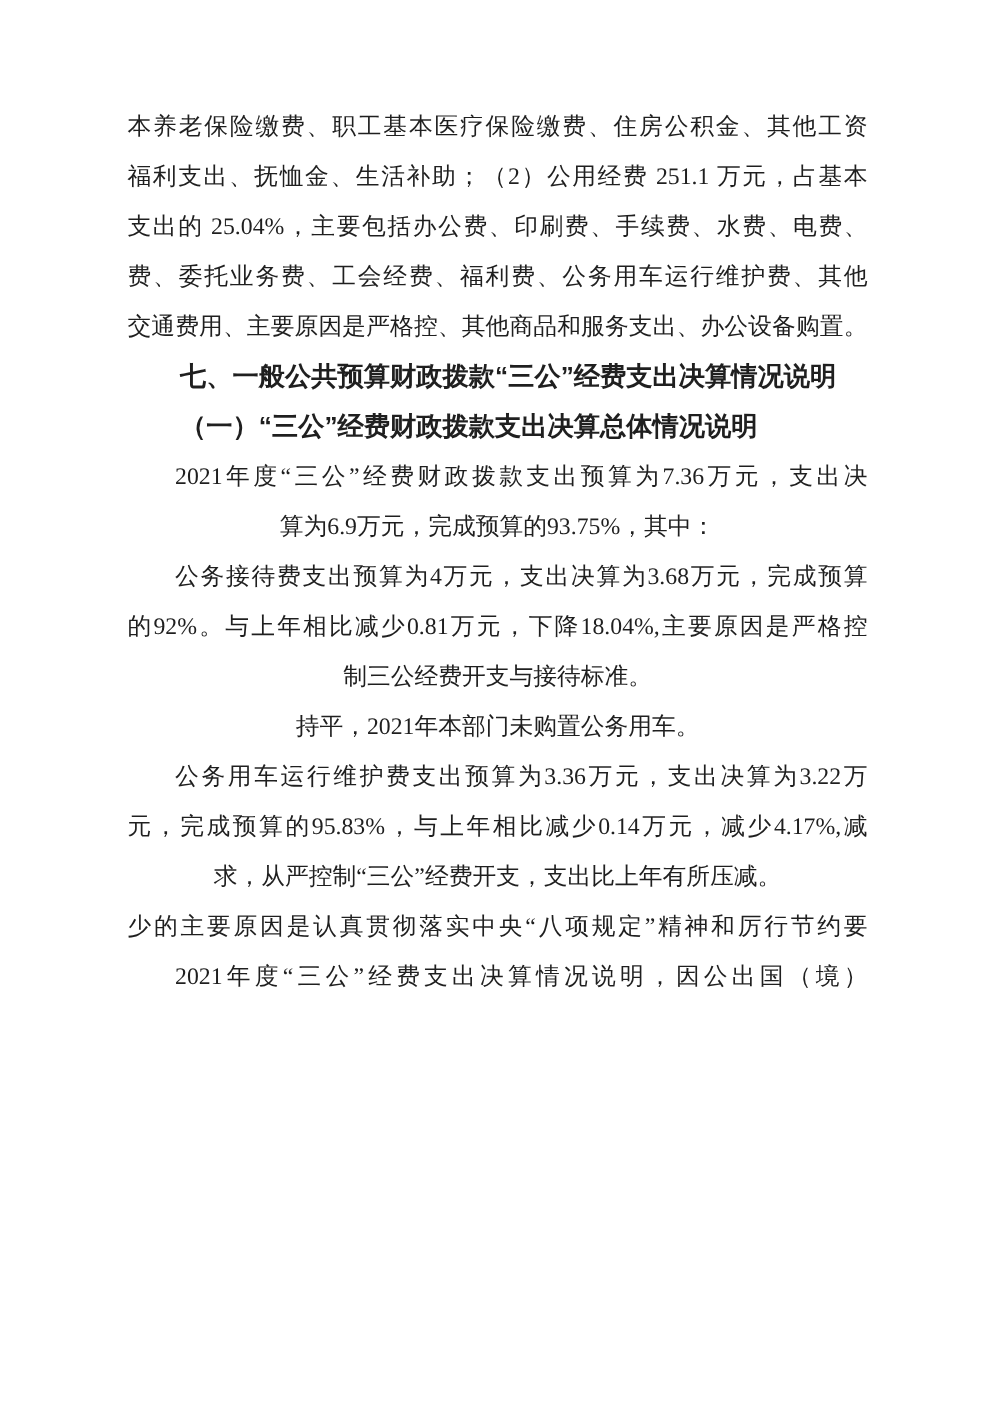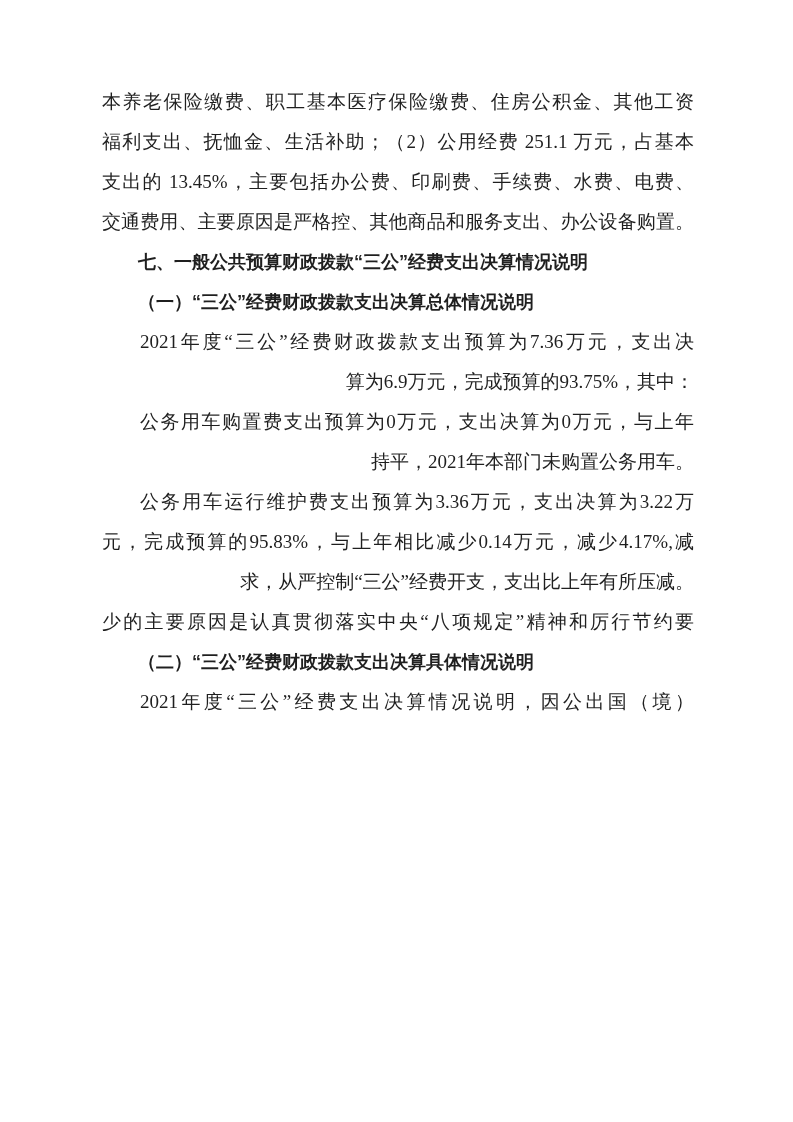--- a/index.html
+++ b/index.html
@@ -19,81 +19,83 @@
     position: absolute;
     left: 102px;
     top: 82px;
     width: 592px;
   }
   .line {
     height: 40px;
     line-height: 40px;
     font-size: 19px;
     font-family: "Liberation Serif", "DejaVu Serif", serif;
-    text-align: right;
+    text-align: center;
   }
   .j {
     text-align: justify;
     text-align-last: justify;
   }
   .indent {
     text-indent: 2em;
   }
   .heading {
     font-weight: 700;
-    font-size: 18px;
+    font-size: 21px;
     font-family: "Liberation Sans", "DejaVu Sans", sans-serif;
     text-align: left;
     text-align-last: left;
   }
 </style>
 </head>
 <body>
 
 <div class="page">
   <div class="text-block">
 
     <div class="para">
       <div class="line j">本养老保险缴费、职工基本医疗保险缴费、住房公积金、其他工资</div>
       <div class="line j">福利支出、抚恤金、生活补助；（2）公用经费 251.1 万元，占基本</div>
-      <div class="line j">支出的 13.45%，主要包括办公费、印刷费、手续费、水费、电费、</div>
+      <div class="line j">支出的 25.04%，主要包括办公费、印刷费、手续费、水费、电费、</div>
+      <div class="line j">费、委托业务费、工会经费、福利费、公务用车运行维护费、其他</div>
       <div class="line j">交通费用、主要原因是严格控、其他商品和服务支出、办公设备购置。</div>
     </div>
 
     <div class="para">
       <div class="line heading indent">七、一般公共预算财政拨款“三公”经费支出决算情况说明</div>
     </div>
 
     <div class="para">
       <div class="line heading indent">（一）“三公”经费财政拨款支出决算总体情况说明</div>
     </div>
 
     <div class="para">
       <div class="line j indent">2021年度“三公”经费财政拨款支出预算为7.36万元，支出决</div>
       <div class="line">算为6.9万元，完成预算的93.75%，其中：</div>
     </div>
 
     <div class="para">
     </div>
 
+    <div class="para">
+      <div class="line j indent">公务接待费支出预算为4万元，支出决算为3.68万元，完成预算</div>
+      <div class="line j">的92%。与上年相比减少0.81万元，下降18.04%,主要原因是严格控</div>
+      <div class="line">制三公经费开支与接待标准。</div>
+    </div>
 
     <div class="para">
-      <div class="line j indent">公务用车购置费支出预算为0万元，支出决算为0万元，与上年</div>
       <div class="line">持平，2021年本部门未购置公务用车。</div>
     </div>
 
     <div class="para">
       <div class="line j indent">公务用车运行维护费支出预算为3.36万元，支出决算为3.22万</div>
       <div class="line j">元，完成预算的95.83%，与上年相比减少0.14万元，减少4.17%,减</div>
       <div class="line">求，从严控制“三公”经费开支，支出比上年有所压减。</div>
       <div class="line j">少的主要原因是认真贯彻落实中央“八项规定”精神和厉行节约要</div>
     </div>
 
-    <div class="para">
-      <div class="line heading indent">（二）“三公”经费财政拨款支出决算具体情况说明</div>
-    </div>
 
     <div class="para">
       <div class="line j indent">2021年度“三公”经费支出决算情况说明，因公出国（境）</div>
     </div>
 
   </div>
 </div>
 
 </body></html>

